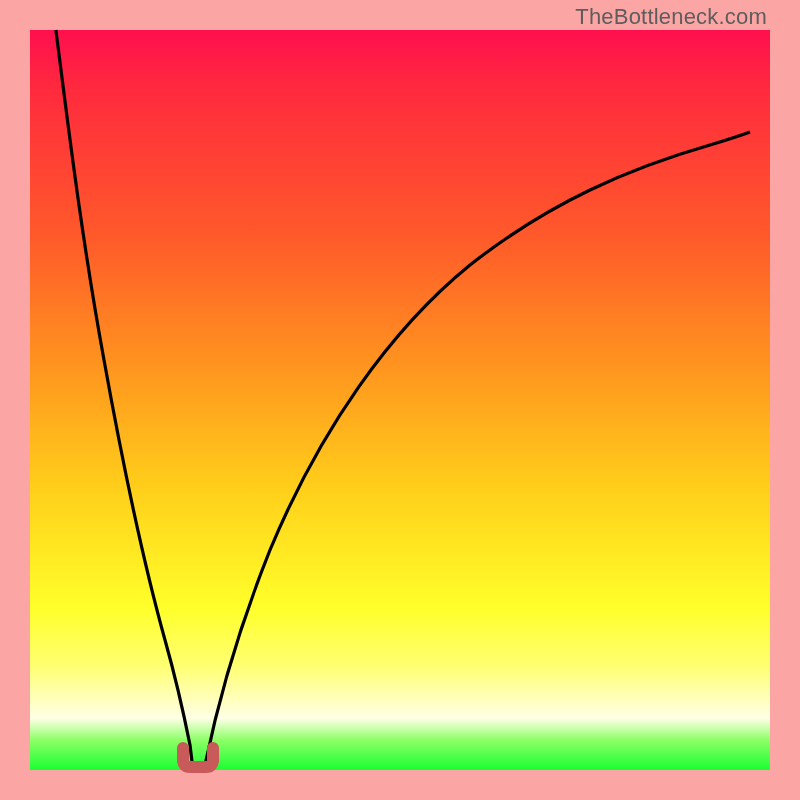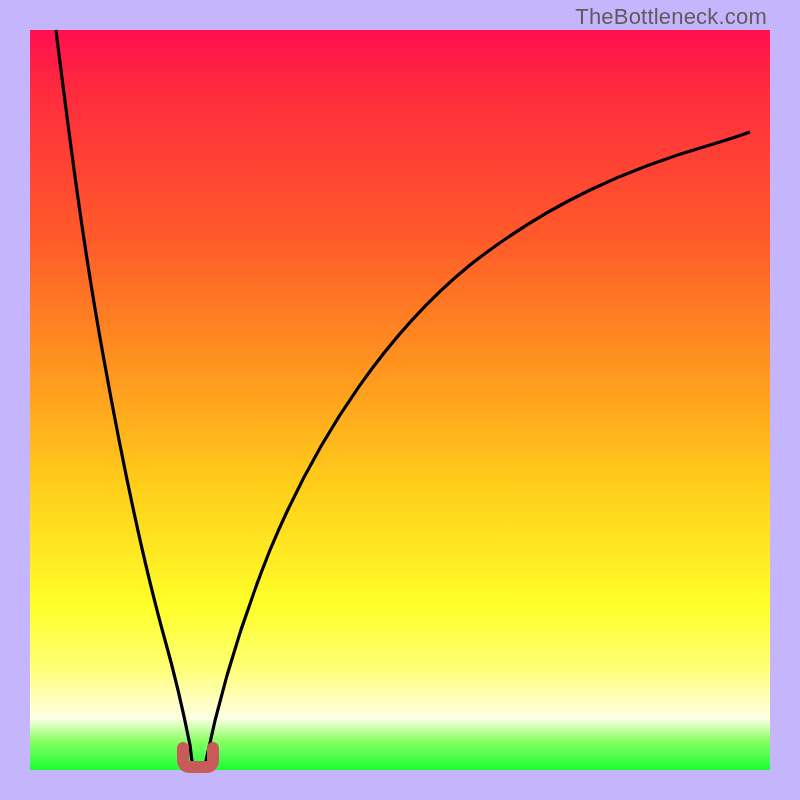--- a/index.html
+++ b/index.html
@@ -8,21 +8,21 @@
     width: 800px;
     height: 800px;
     background: #000;
     overflow: hidden;
     font-family: Arial, Helvetica, sans-serif;
   }
   .frame {
     position: absolute;
     left: 0; top: 0;
     width: 800px; height: 800px;
-    background: #c4b5fd;
+    background: #fca5a5;
   }
   .plot-area {
     position: absolute;
     
     left: 30px;
     top: 30px;
     width: 740px;   
     height: 740px;  
     
     background: linear-gradient(

